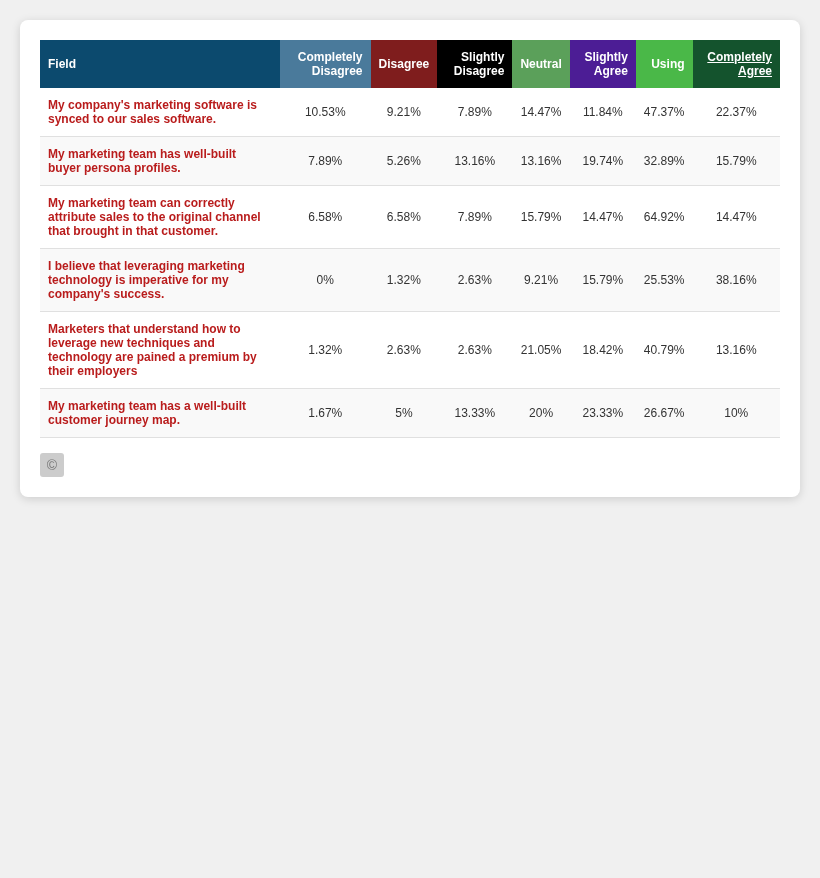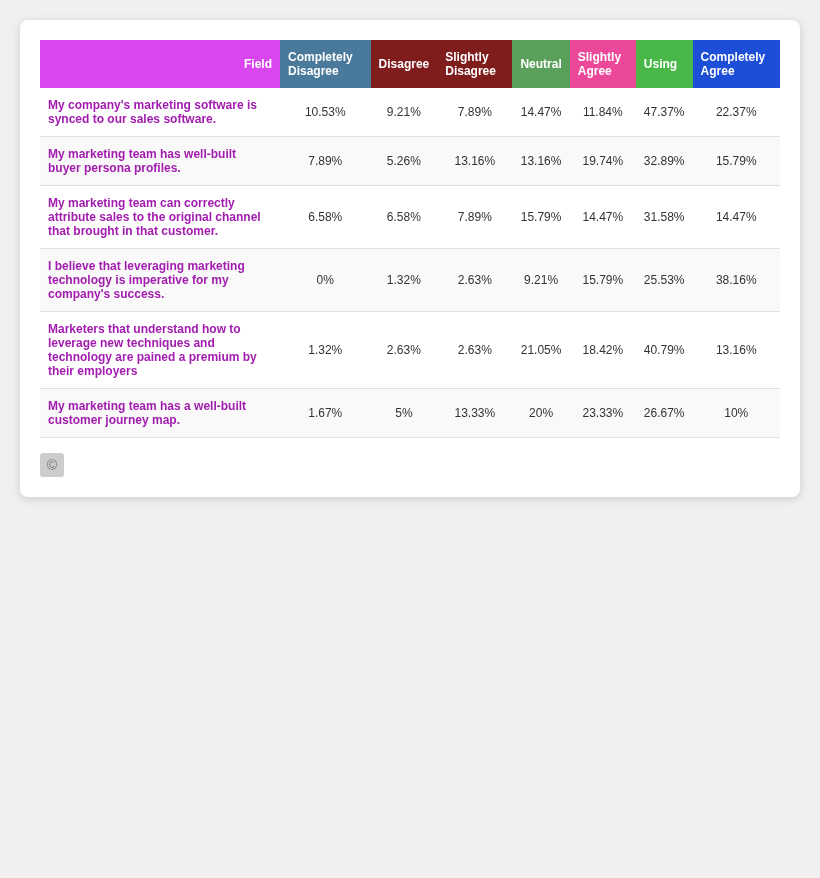--- a/index.html
+++ b/index.html
@@ -23,49 +23,50 @@
       width: 100%;
       border-collapse: collapse;
       font-size: 12px;
     }
     thead tr {
       background: #5a6e7a;
     }
     thead th {
       color: #fff;
       padding: 10px 8px;
-      text-align: left;
+      text-align: right;
       font-weight: bold;
       vertical-align: middle;
       font-size: 12px;
     }
     thead th.field-header {
-      text-align: right;
-      background: #d946ef;
+      text-align: left;
+      background: #0c4a6e;
     }
     thead th.col-completely-disagree {
       background: #4a7a9b;
     }
     thead th.col-disagree {
       background: #7f1d1d;
     }
     thead th.col-slightly-disagree {
-      background: #7f1d1d;
+      background: #000000;
     }
     thead th.col-neutral {
       background: #5ba05a;
     }
     thead th.col-slightly-agree {
-      background: #ec4899;
+      background: #4c1d95;
     }
     thead th.col-agree {
       background: #4ab848;
     }
     thead th.col-completely-agree {
-      background: #1d4ed8;
+      background: #14532d;
+      text-decoration: underline;
     }
     tbody tr {
       border-bottom: 1px solid #e0e0e0;
     }
     tbody tr:nth-child(even) {
       background: #f9f9f9;
     }
     tbody tr:nth-child(odd) {
       background: #ffffff;
     }
@@ -73,21 +74,21 @@
       padding: 10px 8px;
       text-align: center;
       vertical-align: middle;
       font-size: 12px;
       color: #333;
     }
     tbody td.field-cell {
       text-align: left;
       font-weight: bold;
       font-size: 12px;
-      color: #a21caf;
+      color: #b91c1c;
       width: 240px;
     }
     .footer-logo {
       margin-top: 15px;
       display: flex;
       align-items: center;
     }
     .footer-logo-icon {
       width: 24px;
       height: 24px;
@@ -138,21 +139,21 @@
           <td>32.89%</td>
           <td>15.79%</td>
         </tr>
         <tr>
           <td class="field-cell">My marketing team can correctly attribute sales to the original channel that brought in that customer.</td>
           <td>6.58%</td>
           <td>6.58%</td>
           <td>7.89%</td>
           <td>15.79%</td>
           <td>14.47%</td>
-          <td>31.58%</td>
+          <td>64.92%</td>
           <td>14.47%</td>
         </tr>
         <tr>
           <td class="field-cell">I believe that leveraging marketing technology is imperative for my company's success.</td>
           <td>0%</td>
           <td>1.32%</td>
           <td>2.63%</td>
           <td>9.21%</td>
           <td>15.79%</td>
           <td>25.53%</td>

